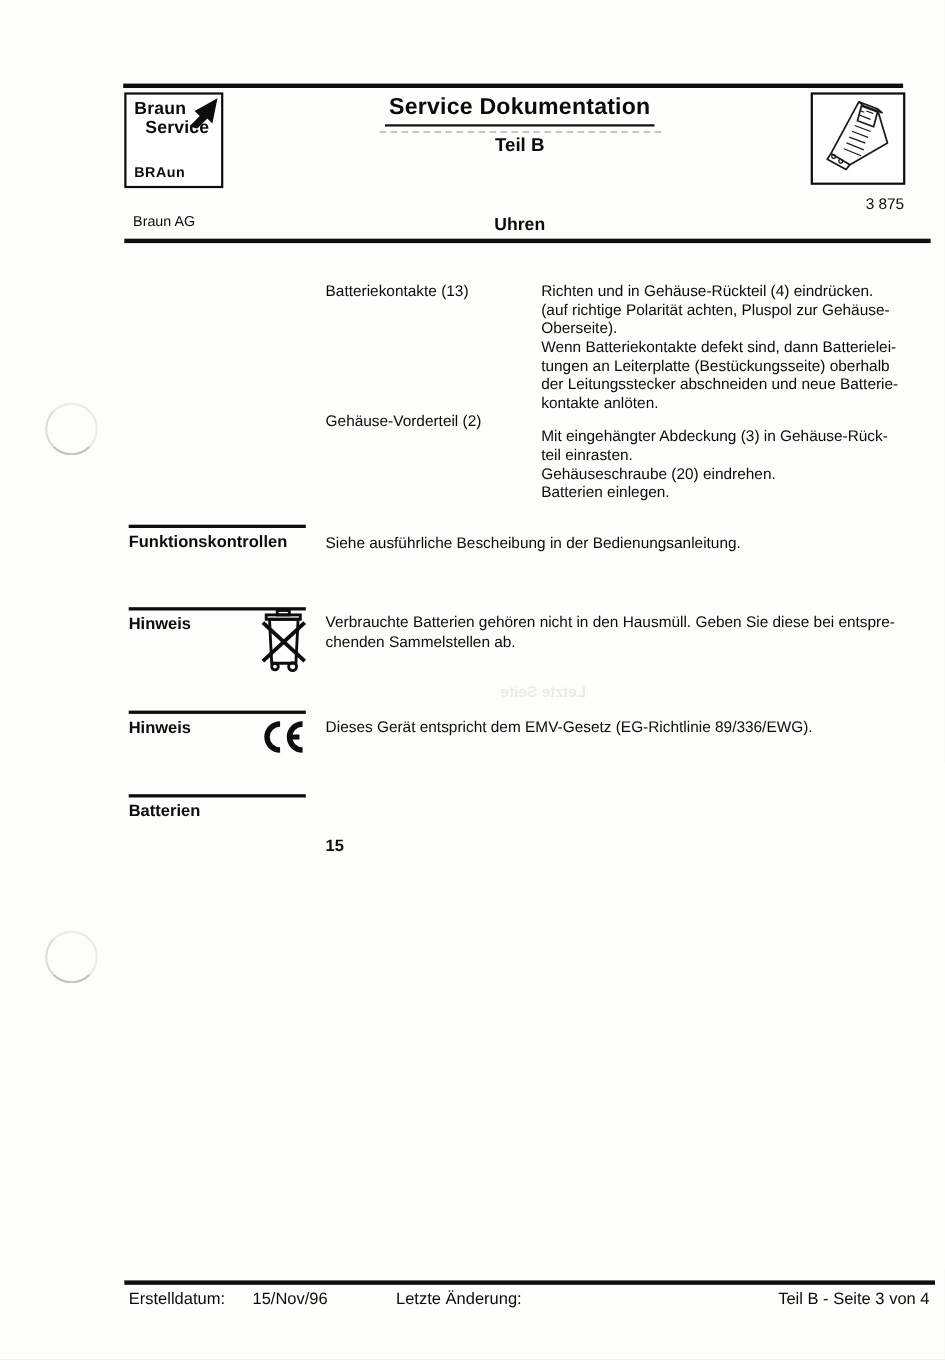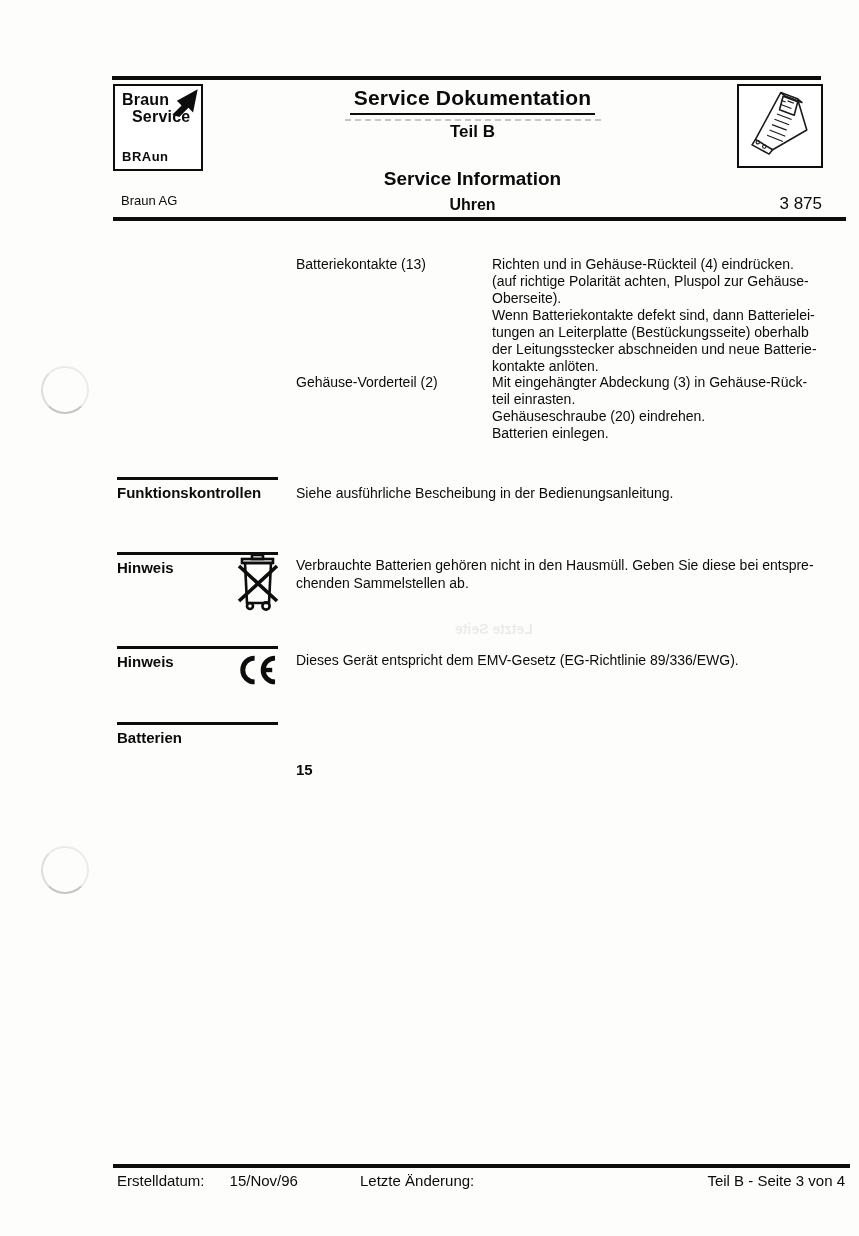--- a/index.html
+++ b/index.html
@@ -28,21 +28,21 @@
   
   .center-col { left: 86px; width: 773px; text-align: center; }
   .doc-title { display: inline-block; font-size: 21px; font-weight: 700; letter-spacing: 0.2px;
                border-bottom: 2.5px solid #0d0d0d; padding: 0 4px 3px 4px; }
   .title-ghost-line { left: 345px; top: 119px; width: 256px; border-top: 2px dashed #9a9a9a; opacity: 0.55; }
   .doc-subtitle { font-size: 17px; font-weight: 700; margin-top: 7px; }
   .info-title { font-size: 19px; font-weight: 700; }
   .category   { font-size: 16px; font-weight: 700; }
 
   .company { left: 121px; top: 193px; font-size: 13px; }
-  .docnum  { right: 37px; top: 194px; font-size: 17px; }
+  .docnum  { right: 37px; top: 177px; font-size: 14px; }
 
   
   .product-box { left: 737px; top: 84px; width: 82px; height: 80px; border: 2px solid #0d0d0d; background: #fff; }
 
   
   .body-label { left: 296px; font-size: 14px; }
   .body-text  { left: 492px; width: 340px; font-size: 14px; line-height: 17px; white-space: pre-line; }
 
   
   .sec-rule  { left: 117px; width: 161px; height: 2.5px; background: #0d0d0d; }
@@ -101,39 +101,38 @@
           <path d="M45 15 l4 2 M51 16 l6 3 M44 19 l10 5"></path>
           <path d="M39 28 l14 7 M36 33 l14 7 M33 38 l14 7 M30 43 l15 8 M27 48 l15 8"></path>
         </g>
         <path d="M15 51 L11 56 L27 67 L31 63"></path>
         <circle cx="17" cy="54" r="1.7" stroke-width="1.1"></circle>
         <circle cx="23" cy="59" r="1.7" stroke-width="1.1"></circle>
       </g>
     </svg>
   </div>
 
-  <div class="abs center-col info-title" style="top:168px;">Service Information</div>
 
   <div class="abs company">Braun AG</div>
   <div class="abs center-col category" style="top:196px;">Uhren</div>
   <div class="abs docnum">3 875</div>
 
   <div class="abs header-rule"></div>
 
   <div class="abs body-label" style="top:256px;">Batteriekontakte (13)</div>
   <div class="abs body-text" style="top:256px;">Richten und in Gehäuse-Rückteil (4) eindrücken.
 (auf richtige Polarität achten, Pluspol zur Gehäuse-
 Oberseite).
 Wenn Batteriekontakte defekt sind, dann Batterielei-
 tungen an Leiterplatte (Bestückungsseite) oberhalb
 der Leitungsstecker abschneiden und neue Batterie-
 kontakte anlöten.</div>
 
   <div class="abs body-label" style="top:374px;">Gehäuse-Vorderteil (2)</div>
-  <div class="abs body-text" style="top:374px;">Mit eingehängter Abdeckung (3) in Gehäuse-Rück-
+  <div class="abs body-text" style="top:388px;">Mit eingehängter Abdeckung (3) in Gehäuse-Rück-
 teil einrasten.
 Gehäuseschraube (20) eindrehen.
 Batterien einlegen.</div>
 
   <div class="abs sec-rule" style="top:477px;"></div>
   <div class="abs sec-label" style="top:484px;">Funktionskontrollen</div>
   <div class="abs sec-text" style="top:485px;">Siehe ausführliche Bescheibung in der Bedienungsanleitung.</div>
 
   <div class="abs sec-rule" style="top:552px;"></div>
   <div class="abs sec-label" style="top:559px;">Hinweis</div>

